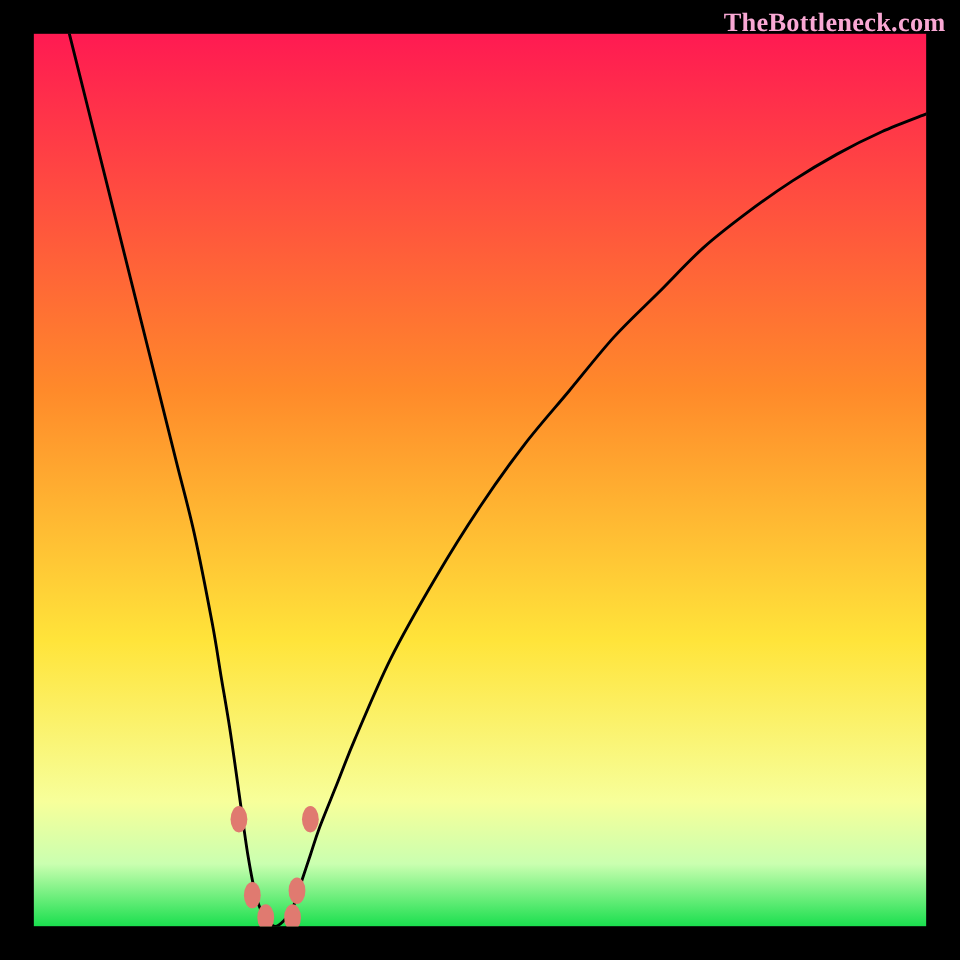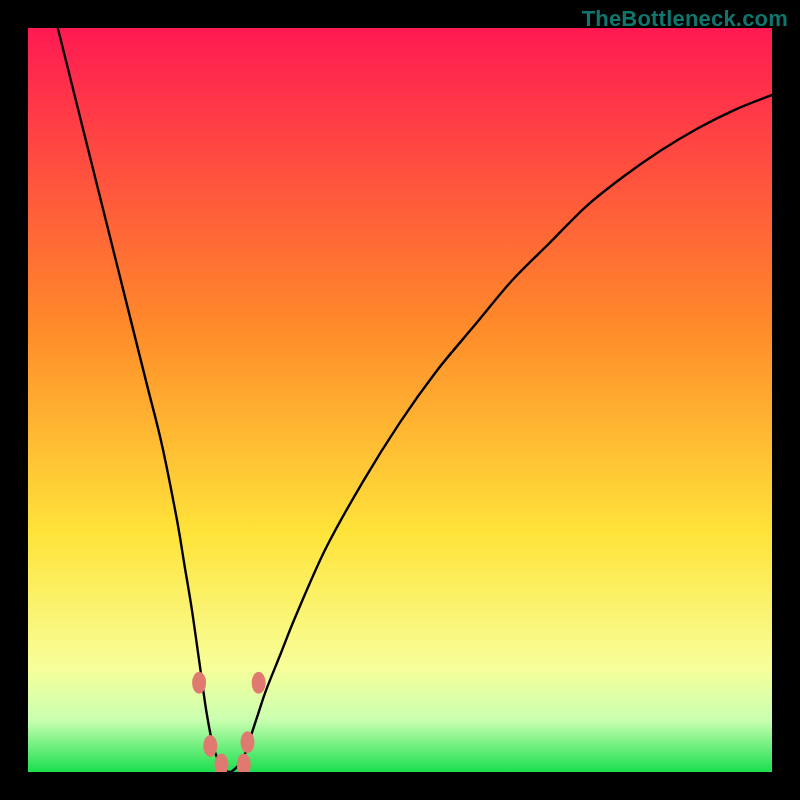--- a/index.html
+++ b/index.html
@@ -7,24 +7,24 @@
   .frame {
     position: relative;
     width: 800px;
     height: 800px;
     background: #000;
   }
   .watermark {
     position: absolute;
     top: 6px;
     right: 12px;
-    font-family: Liberation Sans, sans-serif;
+    font-family: Liberation Serif, serif;
     font-size: 22px;
     font-weight: 600;
-    color: #0f766e;
+    color: #f9a8d4;
     letter-spacing: 0.2px;
     z-index: 10;
   }
   .plot-outer {
     position: absolute;
     left: 28px;
     top: 28px;
     width: 744px;
     height: 744px;
     background: #000;

